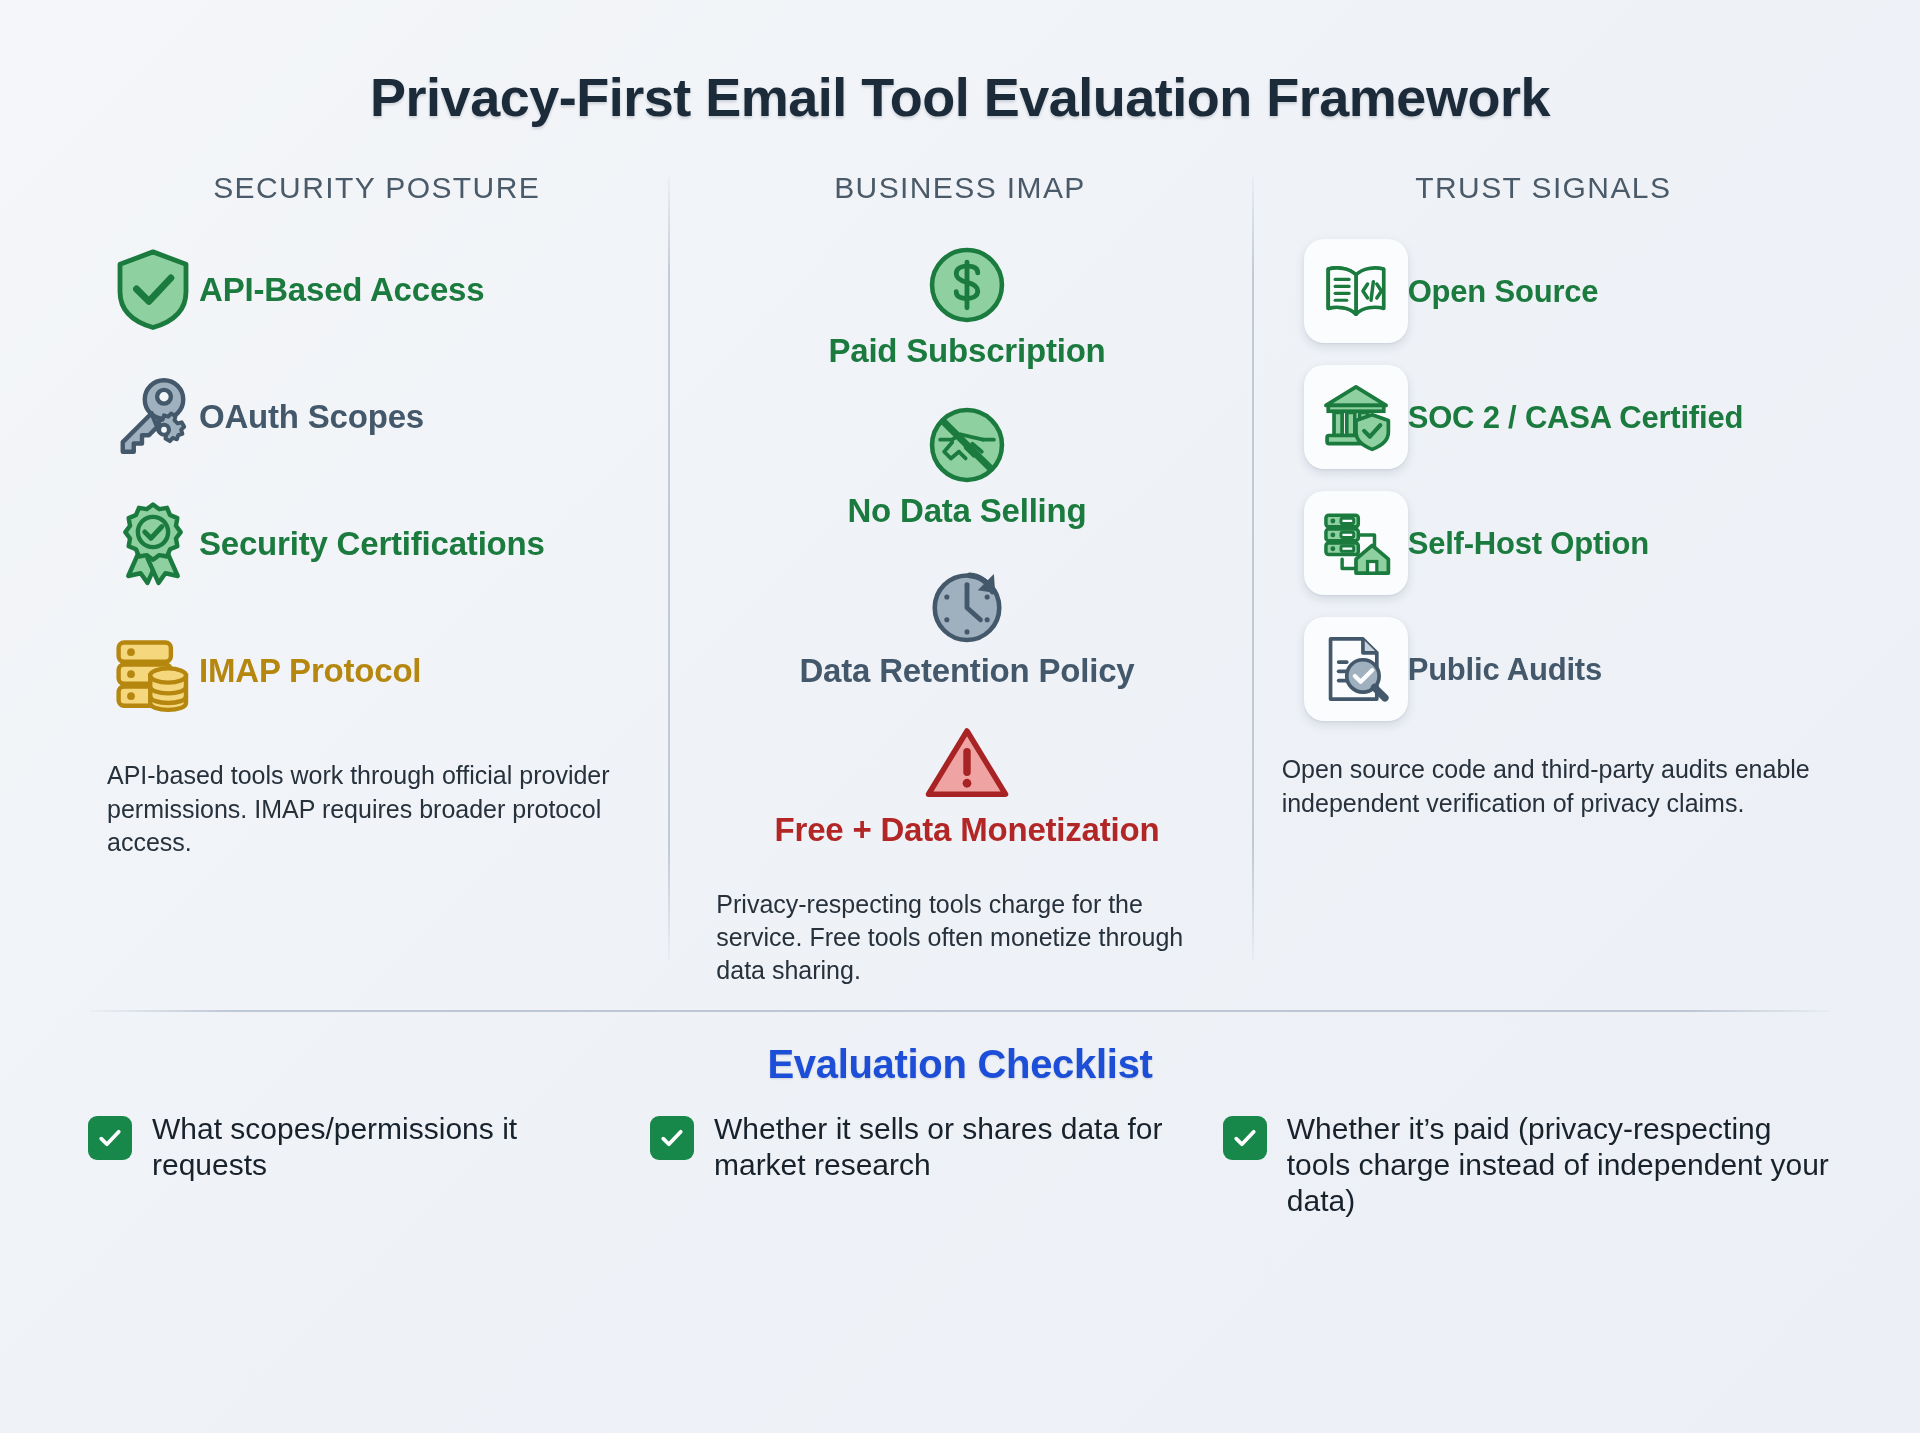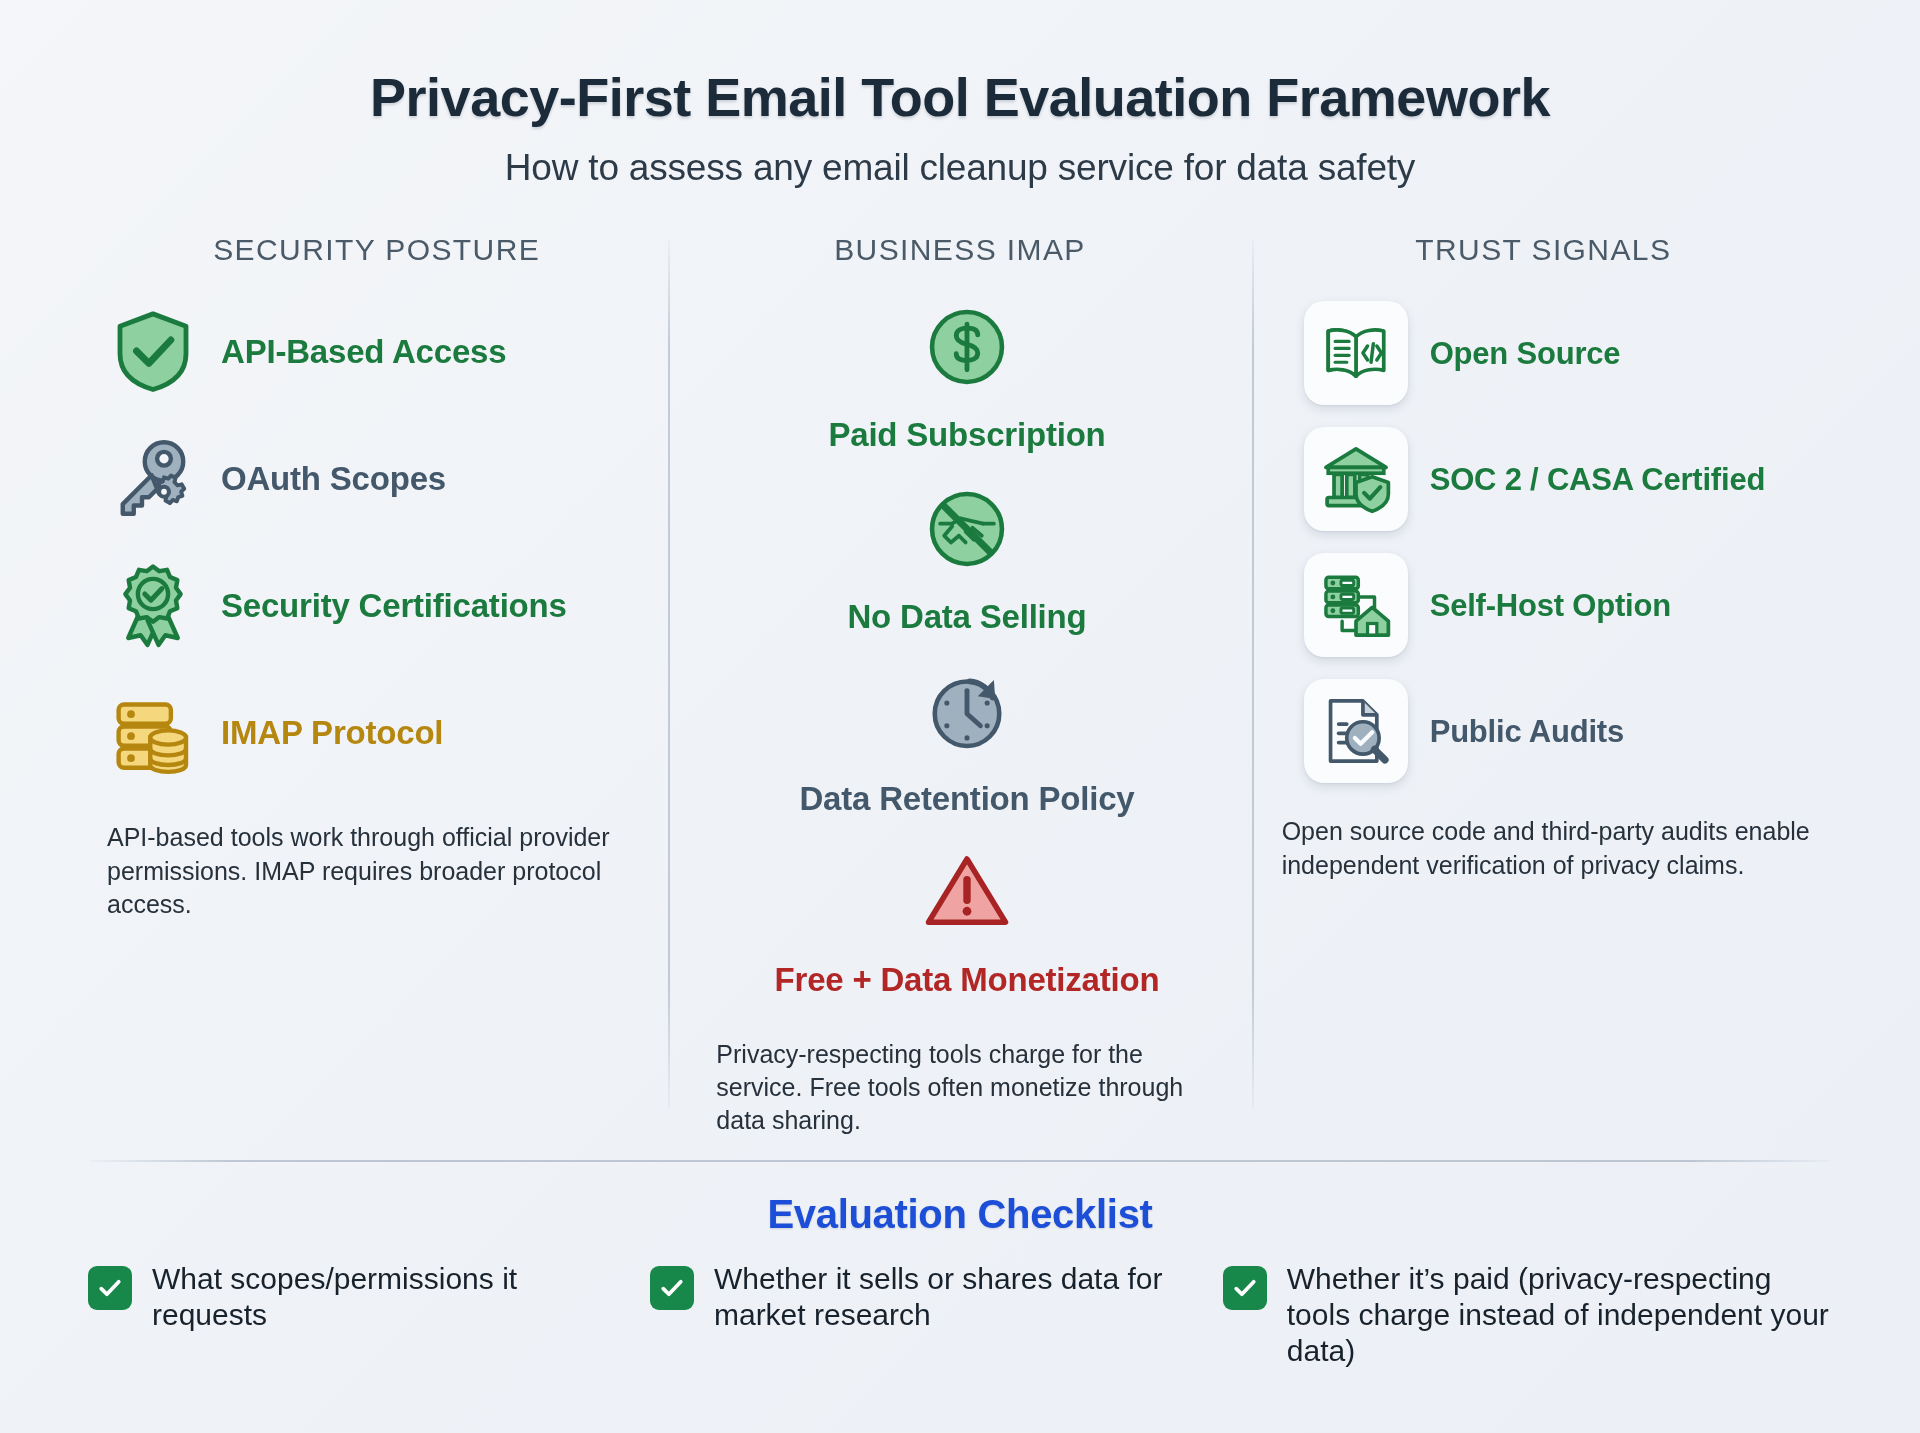--- a/index.html
+++ b/index.html
@@ -34,21 +34,21 @@
     content: ""; position: absolute; left: 0; top: 6px; bottom: 28px;
     width: 2px;
     background: linear-gradient(to bottom, rgba(140,155,175,.05), rgba(120,138,160,.38) 12%, rgba(120,138,160,.38) 86%, rgba(140,155,175,.05));
   }
   .col-head {
     text-align: center; font-size: 30px; letter-spacing: 1.4px;
     color: #4a5a68; font-weight: 400; margin-bottom: 34px;
   }
 
   .items { display: flex; flex-direction: column; }
-  .item { display: flex; align-items: center; gap: 22px; min-height: 100px; }
+  .item { display: flex; align-items: center; min-height: 100px; }
   .c1 .item { margin-bottom: 27px; }
   .c2 .item { margin-bottom: 28px; flex-direction: column; }
   .c3 .item { margin-bottom: 22px; }
   .c2 .items, .c3 .items { padding-left: 14px; }
   .c3 .items { padding-left: 30px; }
 
   .ico { flex: 0 0 auto; width: 92px; height: 92px; display: flex; align-items: center; justify-content: center; }
   .tile {
     width: 104px; height: 104px; border-radius: 20px;
     background: #fbfcfd; display: flex; align-items: center; justify-content: center;
@@ -93,21 +93,20 @@
   .cbox svg { width: 30px; height: 30px; }
   .ctext { font-size: 30px; line-height: 1.2; color: #18222c; font-weight: 400; }
 </style>
 </head>
 <body>
 
 <div class="page">
 
   <div class="header">
     <div class="title">Privacy-First Email Tool Evaluation Framework</div>
-    <div class="subtitle">How to assess any email cleanup service for data safety</div>
   </div>
 
   <div class="columns">
 
     <div class="col c1">
       <div class="col-head">SECURITY POSTURE</div>
       <div class="items">
 
         <div class="item">
           <div class="ico">

